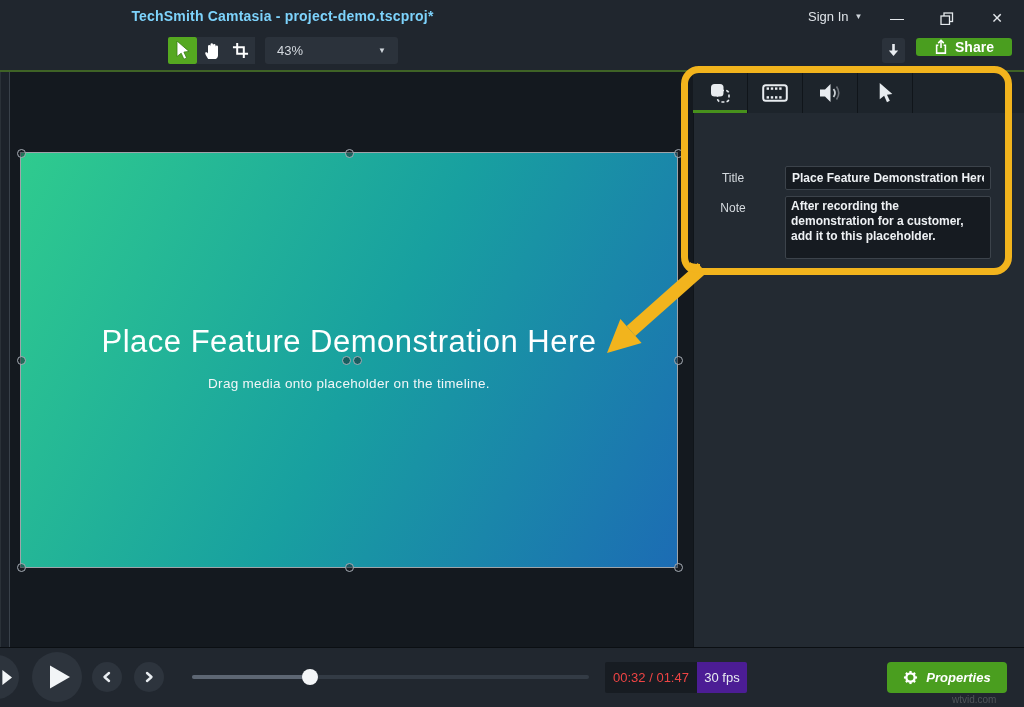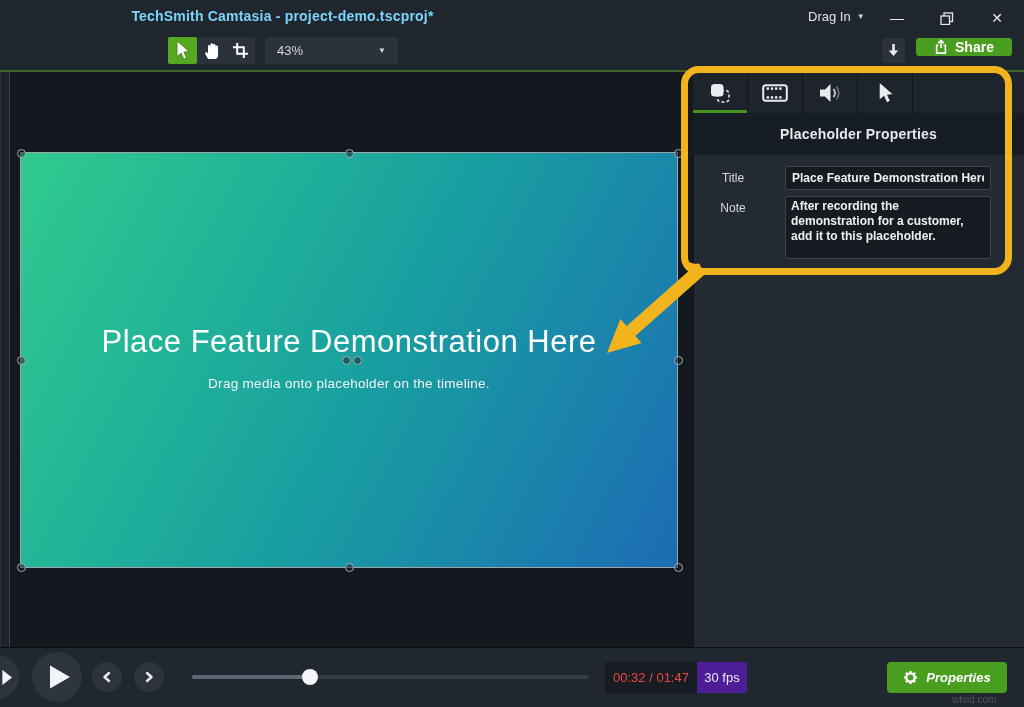--- a/index.html
+++ b/index.html
@@ -74,21 +74,21 @@
   .watermark { left:952px; top:694px; font-size:10px; color:#50555a; }
 </style>
 </head>
 <body>
 
 <div id="app">
 
   <div class="abs titlebar"></div>
   <div class="abs app-title">TechSmith Camtasia - project-demo.tscproj*</div>
   <div class="abs signin">
-    <span>Drag In</span>
+    <span>Sign In</span>
     <span class="caret">▼</span>
   </div>
   <div class="abs winbtn" style="left:882px;">
     <span>—</span>
   </div>
   <div class="abs winbtn" style="left:932px;">
     <svg width="14" height="13" viewBox="0 0 14 13">
       <rect x="4" y="1" width="8.5" height="8.5" fill="none" stroke="#e4e8ec" stroke-width="1.3"></rect>
       <rect x="1" y="4" width="8.5" height="8.5" fill="#20262e" stroke="#e4e8ec" stroke-width="1.3"></rect>
     </svg>
@@ -181,21 +181,20 @@
         <path d="M15.5,7 Q18.5,11 15.5,15" fill="none" stroke="#e8ecf0" stroke-width="1.8" opacity="0.85"></path>
         <path d="M18.5,4.5 Q23,11 18.5,17.5" fill="none" stroke="#e8ecf0" stroke-width="1.6" opacity="0.4"></path>
       </svg>
     </div>
     <div class="tab">
       <svg width="15" height="20" viewBox="0 0 13 19">
         <path d="M1,0 L1,15.5 L5.2,12.2 L7.9,18.2 L10.6,16.9 L7.9,11.1 L13,10.4 Z" fill="#e8ecf0"></path>
       </svg>
     </div>
   </div>
-  <div class="abs panel-header">Placeholder Properties</div>
 
   <div class="abs field-label" style="left:693px; top:171px;">Title</div>
   <input class="abs txt-input" type="text" value="Place Feature Demonstration Here" style="">
   <div class="abs field-label" style="left:693px; top:201px;">Note</div>
   <textarea class="abs txt-area" style="">After recording the demonstration for a customer, add it to this placeholder.</textarea>
 
   <div class="abs callout"></div>
   <svg class="abs" style="left:0; top:0; pointer-events:none;" width="1024" height="707" viewBox="0 0 1024 707">
     <polygon points="697.7,263.1 706.3,272.9 635.3,335.9 626.7,326.1" fill="#f2b41d"></polygon>
     <polygon points="620.4,319.0 641.6,343.0 607,353" fill="#f2b41d"></polygon>

